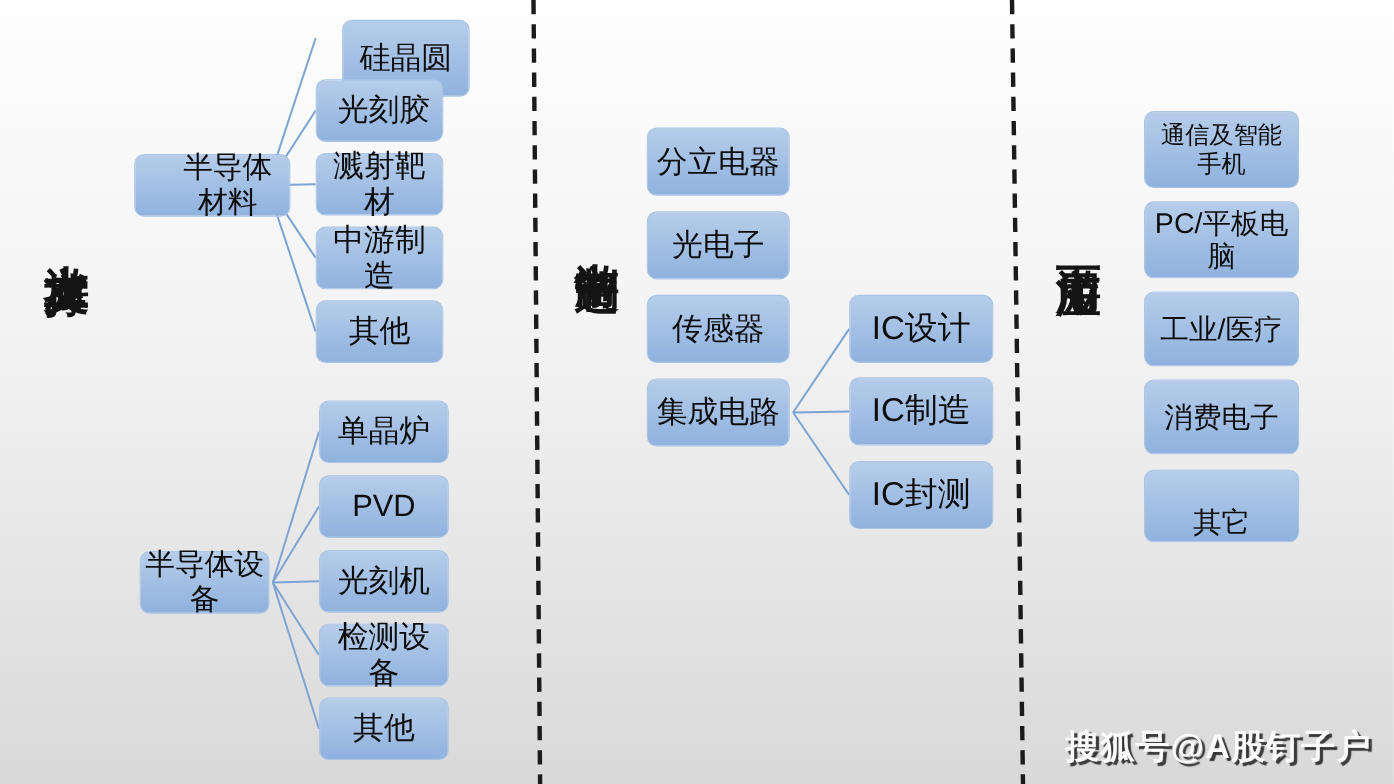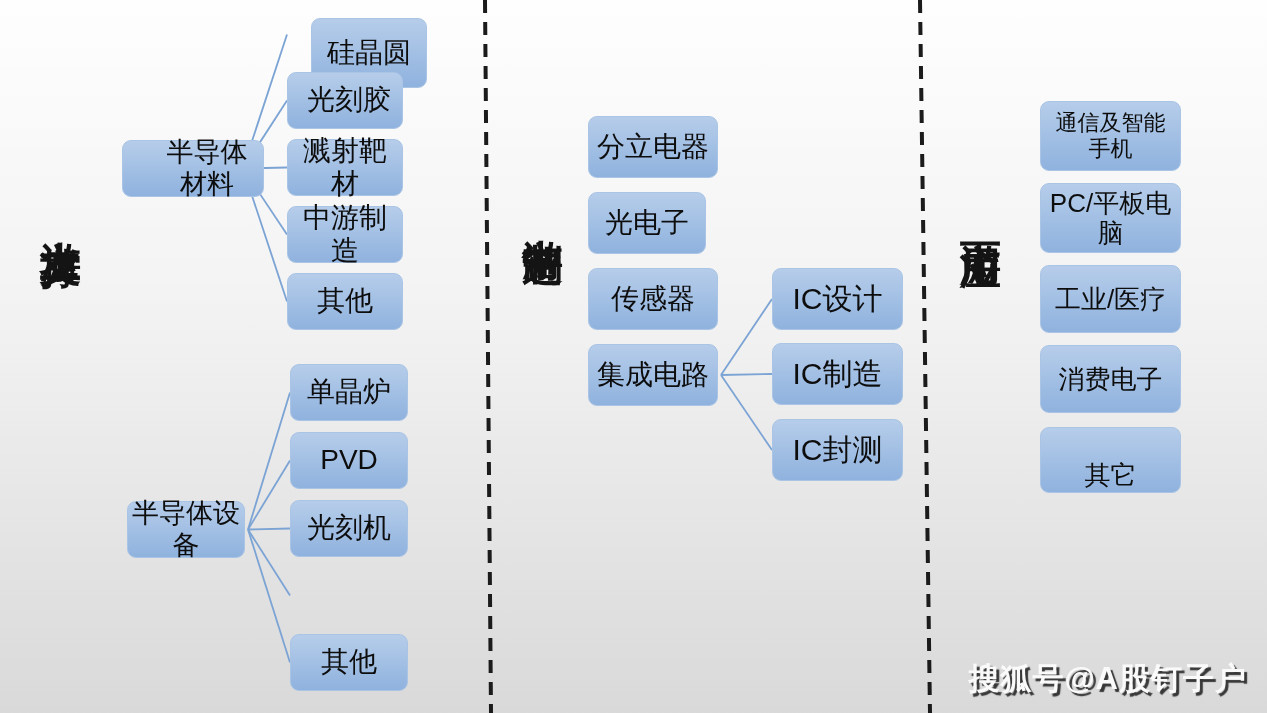--- a/index.html
+++ b/index.html
@@ -76,28 +76,31 @@
     </div>
     <div class="node" style="left: 290px; top: 364px; width: 118px; height: 57px;">
       <span>单晶炉</span>
     </div>
     <div class="node" style="left: 290px; top: 432px; width: 118px; height: 57px; text-align: center;">
       <span>PVD</span>
     </div>
     <div class="node" style="left: 290px; top: 500px; width: 118px; height: 57px;">
       <span>光刻机</span>
     </div>
+    <div class="node" style="left: 290px; top: 567px; width: 118px; height: 57px;">
+      <span>检测设备</span>
+    </div>
     <div class="node" style="left: 290px; top: 634px; width: 118px; height: 57px;">
       <span>其他</span>
     </div>
     <div class="vtitle" style="left: 516px; top: 206px;">中游制造</div>
     <div class="node" style="left: 588px; top: 116px; width: 130px; height: 62px; text-align: right;">
       <span>分立电器</span>
     </div>
-    <div class="node" style="left: 588px; top: 192px; width: 118px; height: 62px; align-items: center;">
+    <div class="node" style="left: 588px; top: 192px; width: 130px; height: 62px; align-items: center;">
       <span>光电子</span>
     </div>
     <div class="node" style="left: 588px; top: 268px; width: 130px; height: 62px;">
       <span>传感器</span>
     </div>
     <div class="node" style="left: 588px; top: 344px; width: 130px; height: 62px;">
       <span>集成电路</span>
     </div>
     <div class="node" style="left: 772px; top: 268px; width: 131px; height: 62px; font-size: 30px;">
       <span>IC设计</span>

